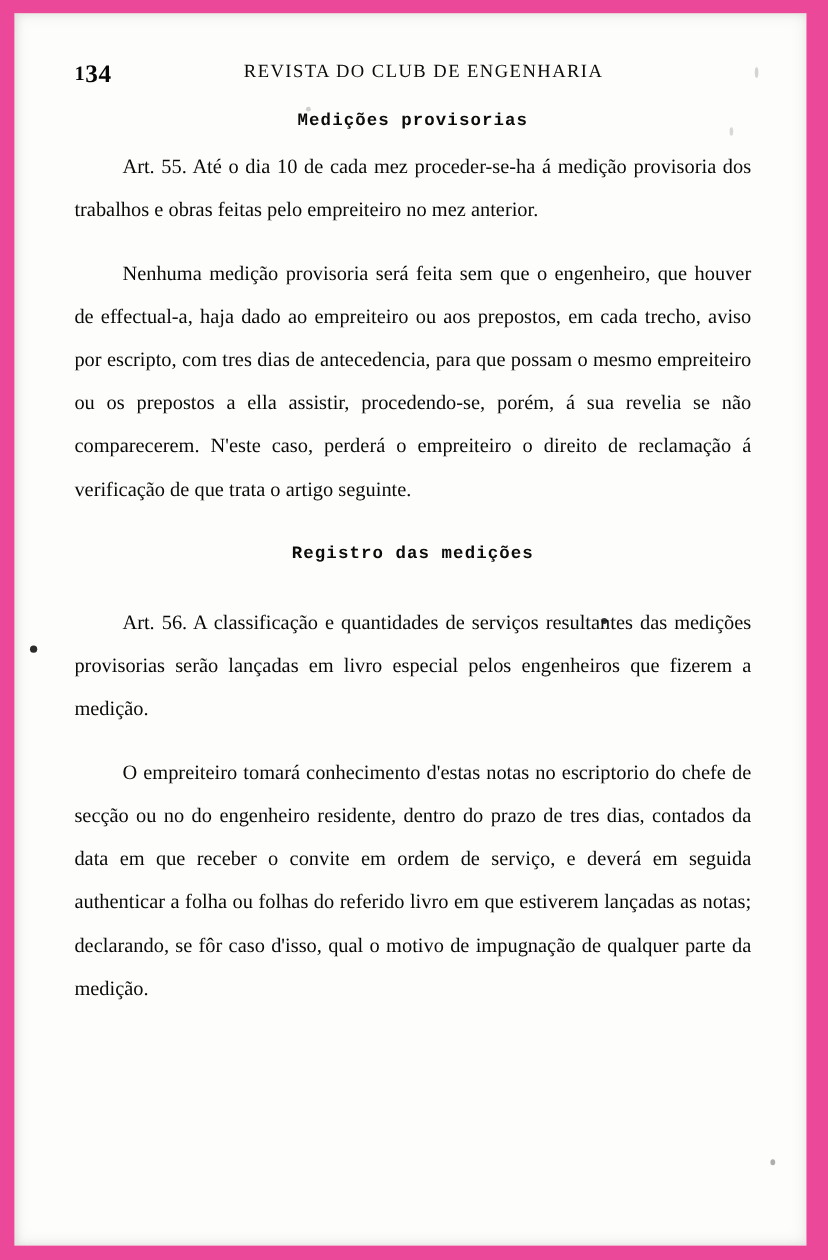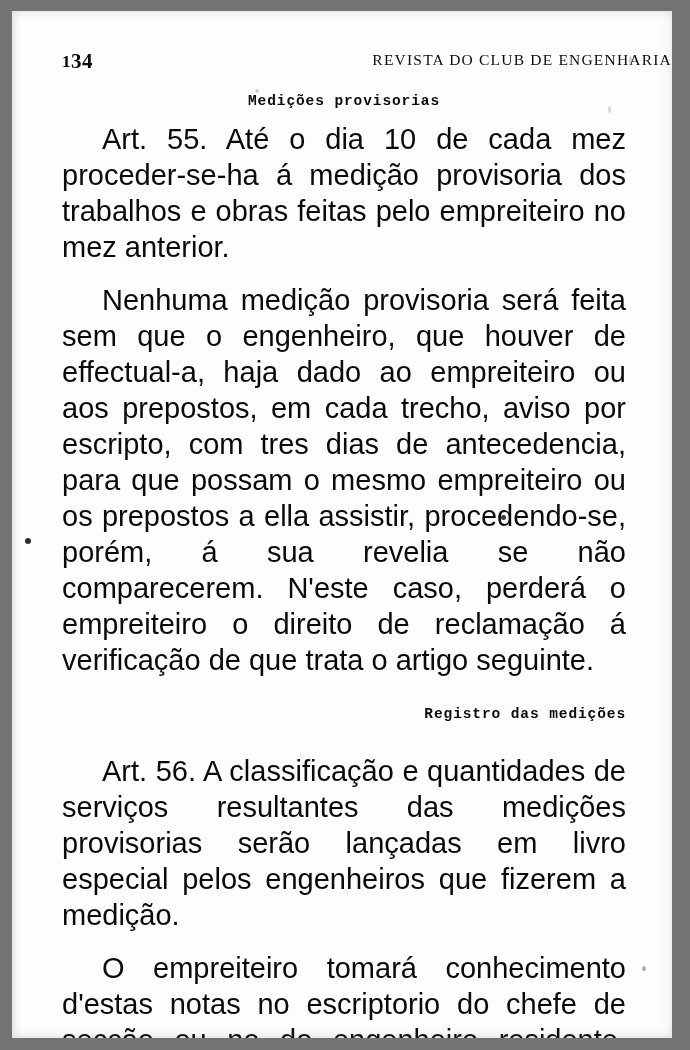--- a/index.html
+++ b/index.html
@@ -14,21 +14,21 @@
     font-family: "Liberation Serif", serif;
   }
 
   
   #scan-frame {
     position: absolute;
     left: 0;
     top: 0;
     width: 690px;
     height: 1050px;
-    background: #737373;
+    background: #ec4899;
   }
 
   
   #page-sheet {
     position: absolute;
     left: 12px;
     top: 11px;
     width: 660px;
     height: 1027px;
     background: #fdfdfb;
@@ -67,21 +67,21 @@
   .folio .oldstyle-one {
     font-size: 17px;
     position: relative;
     top: -1px;
   }
   .running-title {
     position: absolute;
     left: 0;
     top: 2px;
     width: 660px;
-    text-align: right;
+    text-align: center;
     font-family: "Liberation Serif", serif;
     font-size: 15.5px;
     font-weight: 400;
     letter-spacing: 1.2px;
     color: #0c0c0c;
     padding-left: 22px;
     box-sizing: border-box;
   }
 
   
@@ -96,29 +96,29 @@
     text-align: center;
     font-family: Liberation Mono, monospace;
     font-size: 14.5px;
     font-weight: 700;
     letter-spacing: 0.9px;
     color: #0b0b0b;
     margin: 0;
     padding: 0;
   }
   .heading-1 { margin-top: 6px; margin-bottom: 0; }
-  .heading-2 { margin-top: 0; margin-bottom: 0; text-align: right; }
+  .heading-2 { margin-top: 0; margin-bottom: 0; }
 
   .para {
     margin: 0;
     padding: 0;
     text-align: justify;
     text-justify: inter-word;
-    font-family: Liberation Sans, sans-serif;
-    font-size: 29px;
+    font-family: Liberation Serif, serif;
+    font-size: 17px;
     line-height: 36px;
     color: #0a0a0a;
     text-indent: 40px;
     -webkit-font-smoothing: none;
   }
   .para.first-after-heading { margin-top: 12px; }
   .para.tight { margin-top: 17px; }
 
   
   .gap-before-heading2 { height: 28px; }

